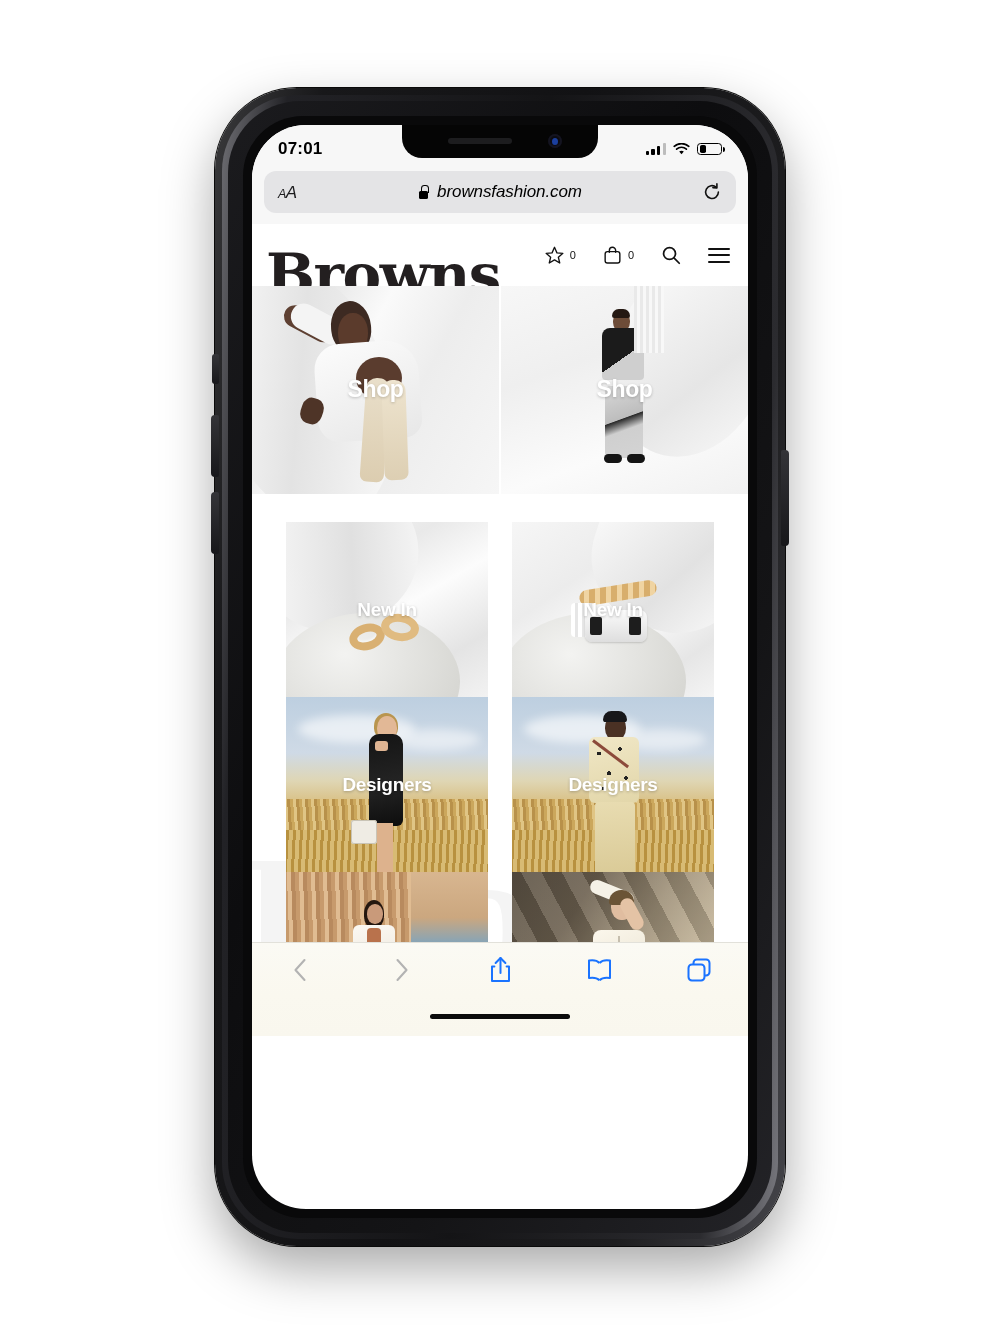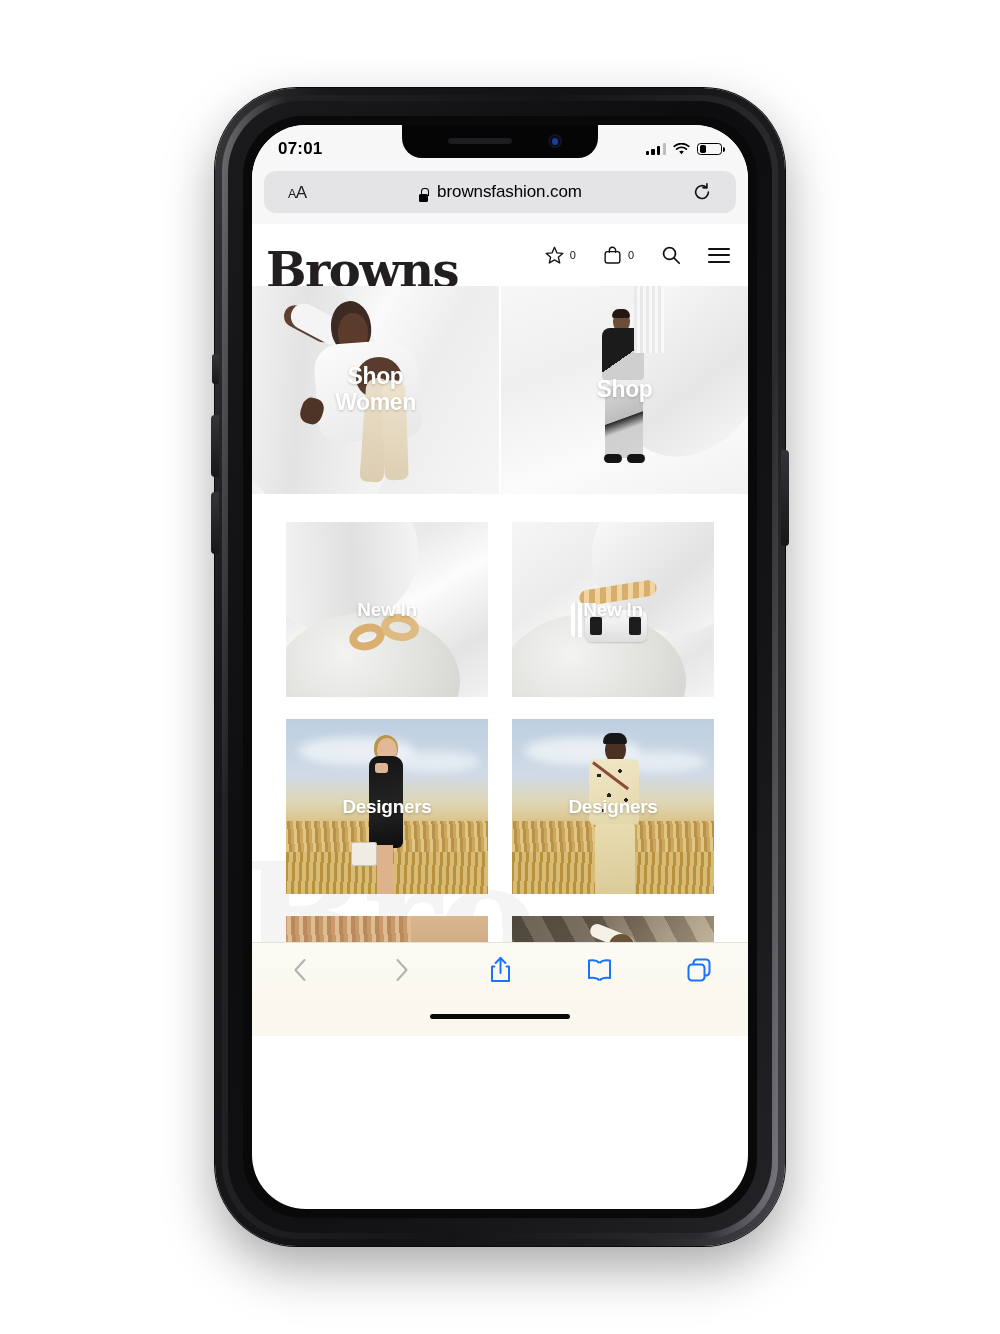--- a/index.html
+++ b/index.html
@@ -98,47 +98,47 @@
   .battery{ position:relative; width:25px; height:12.5px; border:1.6px solid #000; border-radius:3.6px; }
   .battery::after{ content:""; position:absolute; right:-4px; top:3.6px; width:2px; height:5px;
                    background:#000; border-radius:0 2px 2px 0; }
   .battery span{ position:absolute; left:1.6px; top:1.6px; bottom:1.6px; width:30%;
                  background:#000; border-radius:1.8px; }
 
   
   .safari-top{ background:#f7f7f7; padding:2px 12px 11px; position:relative; z-index:20; }
   .urlbar{
     height:42px; background:#e4e4e6; border-radius:12px;
-    display:flex; align-items:center; padding:0 24px; position:relative;
+    display:flex; align-items:center; padding:0 14px; position:relative;font-style:italic;
   }
   .aa-btn{ font-size:17px; color:#1c1c1e; letter-spacing:-0.5px; line-height:1; white-space:nowrap;}
   .aa-btn .small{ font-size:12.5px; }
   .url-center{
-    position:absolute; left:0; right:0; display:flex; align-items:flex-end;
+    position:absolute; left:0; right:0; display:flex; align-items:center;
     justify-content:center; gap:8px; pointer-events:none;
   }
   .lock{ width:11px; height:14px; position:relative; flex:none; }
   .lock::before{ content:""; position:absolute; left:1px; bottom:0; width:9px; height:8px;
                  background:#000; border-radius:1.6px; }
   .lock::after{ content:""; position:absolute; left:2.4px; top:0.4px; width:6.2px; height:7px;
                 border:1.7px solid #000; border-bottom:none; border-radius:3.4px 3.4px 0 0; }
   .url-text{ font-size:17px; color:#000; letter-spacing:-0.1px; }
   .reload{ margin-left:auto; width:20px; height:20px; position:relative; flex:none; }
   .reload svg{ display:block; }
 
   
   .webpage{ position:relative; background:#fff; height:812px; overflow:hidden; }
 
   .site-header{
     height:62px; background:#fff; position:relative;
     display:flex; align-items:center; padding:0 14px; overflow:hidden;
   }
   .logo{
     font-family:"DejaVu Serif", serif;
-    font-size:48px; font-weight:bold; color:#231f20;
+    font-size:58px; font-weight:bold; color:#231f20;
     letter-spacing:-1.5px; line-height:1;
     position:absolute; left:14px; top:22px;
   }
   .hdr-icons{ margin-left:auto; display:flex; align-items:center; gap:26px; padding-right:4px; }
   .hdr-item{ display:flex; align-items:center; gap:5px; }
   .hdr-count{ font-size:11px; color:#111; }
   .hamburger{ display:flex; flex-direction:column; gap:4.5px; width:22px; }
   .hamburger i{ display:block; height:2px; background:#111; border-radius:1px; }
 
   
@@ -203,21 +203,21 @@
       background:#141414; border-radius:5px; }
 
   
   .grid{ padding:28px 34px 0; background:#fff; position:relative; }
   .grid-watermark{
     position:absolute; left:-12px; top:348px;
     font-family:"DejaVu Serif", serif; font-size:150px; font-weight:bold;
     color:#f4f4f4; letter-spacing:-4px; line-height:1;
     user-select:none; pointer-events:none; white-space:nowrap; z-index:0;
   }
-  .row{ display:flex; gap:24px; margin-bottom:22px; position:relative; z-index:1; }
+  .row{ display:flex; gap:24px; position:relative; z-index:1; }
   .card{ position:relative; flex:1; height:175px; overflow:hidden; background:#eee; }
   .card-label{
     position:absolute; left:0; right:0; top:50%; transform:translateY(-50%);
     text-align:center; color:#fff; font-size:19px; font-weight:bold;
     letter-spacing:-0.3px; text-shadow:0 1px 3px rgba(0,0,0,.25); z-index:3;
   }
 
   
   .art-ring{ position:absolute; inset:0;
       background:linear-gradient(150deg,#f5f5f5 0%,#e9e9e9 30%,#fcfcfc 52%,#e4e4e4 78%,#f2f2f2 100%); }
@@ -456,21 +456,20 @@
             <div class="fig-w-head"></div>
             <div class="fig-w-face"></div>
             <div class="fig-w-body"></div>
             <div class="fig-w-knee"></div>
             <div class="fig-w-boot1"></div>
             <div class="fig-w-boot2"></div>
             <div class="fig-w-hand"></div>
           </div>
           <div class="hero-label">
             <div>Shop</div>
-            <div>Women</div>
           </div>
         </div>
 
         <div class="hero-tile">
           <div class="art-men">
             <div class="fig-m-head"></div>
             <div class="fig-m-hair"></div>
             <div class="fig-m-arm"></div>
             <div class="fig-m-top"></div>
             <div class="fig-m-legs"></div>

